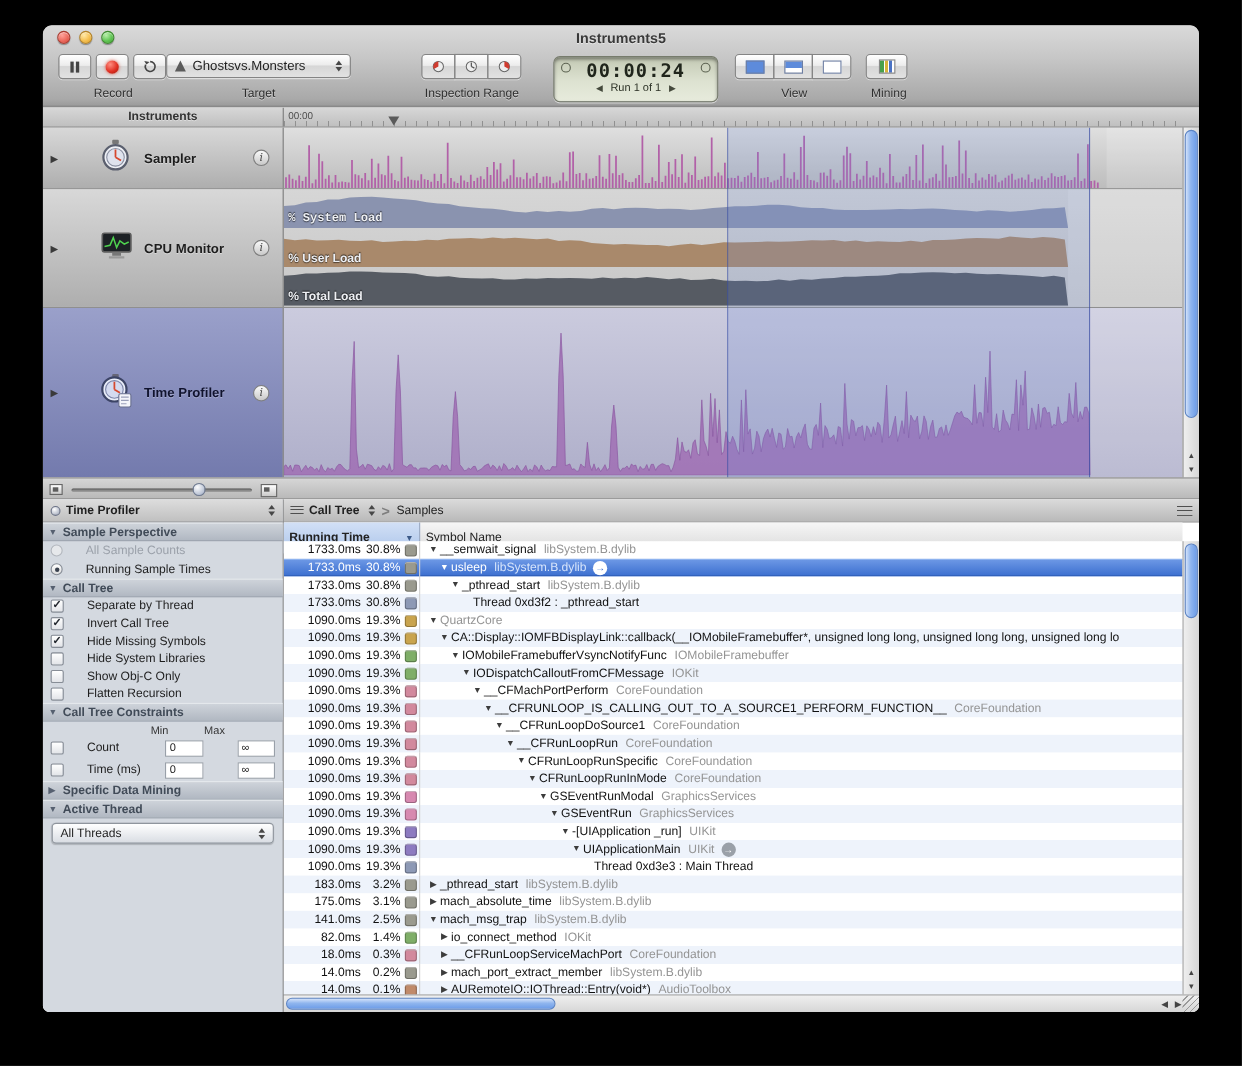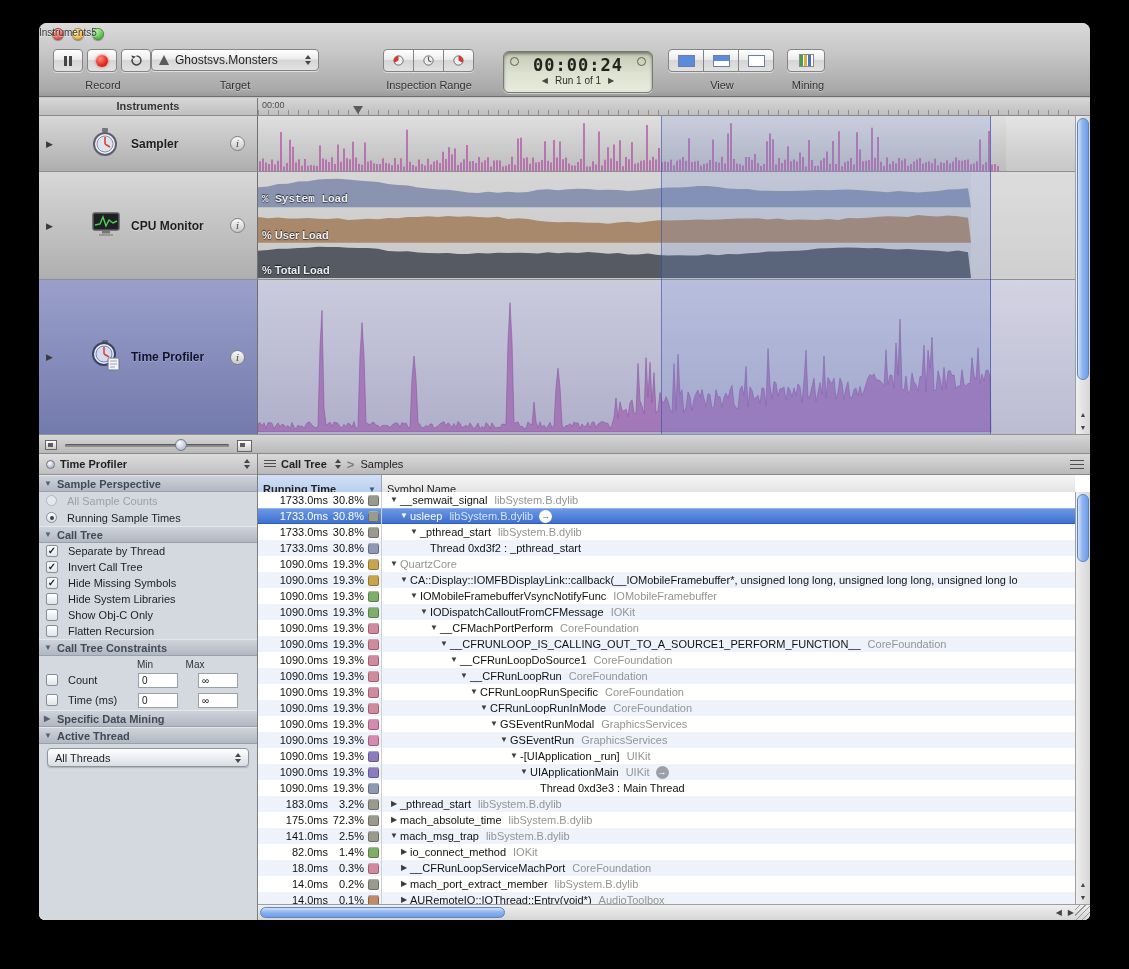--- a/index.html
+++ b/index.html
@@ -12,22 +12,22 @@
   
   .chrome{position:absolute;left:0;top:0;right:0;height:74px;
           background:linear-gradient(#dadada,#c7c7c7 40%,#a9a9a9 92%,#9b9b9b);
           border-bottom:1px solid #6e6e6e}
   .titlebar{position:absolute;left:0;top:0;right:0;height:22px}
   .tl{position:absolute;top:5px;width:12px;height:12px;border-radius:50%;
       box-shadow:inset 0 1px 1px rgba(255,255,255,.55),0 1px 1px rgba(0,0,0,.35)}
   .tl.red{left:13px;background:radial-gradient(circle at 35% 30%,#ffa29a,#ec6a5e 55%,#cf4437);border:1px solid #a93c31}
   .tl.yel{left:33px;background:radial-gradient(circle at 35% 30%,#ffe9a8,#f5bf4f 55%,#d99e2b);border:1px solid #b2832a}
   .tl.grn{left:53px;background:radial-gradient(circle at 35% 30%,#b9efab,#61c554 55%,#45a135);border:1px solid #3e8a2f}
-  .wtitle{position:absolute;left:0;right:0;top:4px;text-align:left;font-size:10px;color:#393939;
-          text-shadow:0 1px 0 rgba(255,255,255,.5);font-weight:normal}
+  .wtitle{position:absolute;left:0;right:0;top:4px;text-align:center;font-size:13px;color:#393939;
+          text-shadow:0 1px 0 rgba(255,255,255,.5);font-weight:bold}
 
   .tgroup{position:absolute;top:26px;height:46px}
   .btnrow{display:flex;align-items:center}
   .caption{position:absolute;left:0;right:0;top:30px;text-align:center;font-size:11px;color:#2f2f2f;
            text-shadow:0 1px 0 rgba(255,255,255,.45)}
   .btn{height:23px;background:linear-gradient(#ffffff,#ececec 45%,#d6d6d6 50%,#e2e2e2);
        border:1px solid #848484;border-radius:4px;display:flex;align-items:center;justify-content:center;
        box-shadow:0 1px 0 rgba(255,255,255,.55)}
   .btn.seg{border-radius:0;margin-left:-1px}
   .btn.seg.first{border-radius:4px 0 0 4px;margin-left:0}
@@ -138,21 +138,21 @@
   
   .bottom{position:absolute;left:0;top:431px;right:0;bottom:0;background:#fff}
   .sidebar{position:absolute;left:0;top:0;bottom:0;width:219px;background:#d4d9e0;border-right:1px solid #7c7c7c}
   .inst-popup{height:21px;background:linear-gradient(#dddddd,#c0c0c0);border-bottom:1px solid #929292;
               display:flex;align-items:center;padding:0 7px;font-size:11px;font-weight:bold;color:#1f1f1f;gap:5px}
   .mini-dot{width:9px;height:9px;border-radius:50%;background:radial-gradient(circle at 35% 30%,#fff,#9aa2b5);border:1px solid #6d7488}
   .sec-h{height:17px;background:linear-gradient(#ced3da,#b1b8c2);border-top:1px solid #e4e8ec;
          border-bottom:1px solid #99a1ac;display:flex;align-items:center;gap:4px;padding:0 5px;
          font-size:11px;font-weight:bold;color:#414b58}
   .sec-h .tri2{font-size:8px;color:#566070;width:9px}
-  .opt{display:flex;align-items:center;height:16px;padding:0 7px;font-size:11px;color:#1e1e1e;gap:10px}
+  .opt{display:flex;align-items:center;height:16px;padding:0 7px;font-size:11px;color:#1e1e1e;gap:21px}
   .opt.radio{height:17px}
   .opt.disabled .lbl{color:#9ba1aa}
   .rad{width:11px;height:11px;border-radius:50%;background:linear-gradient(#fff,#dcdcdc);
        border:1px solid #878d96;position:relative;flex:0 0 11px}
   .opt.disabled .rad{border-color:#b2b6bd;background:#e6e8eb}
   .rad.on::after{content:"";position:absolute;left:2.5px;top:2.5px;width:4px;height:4px;border-radius:50%;background:#39414e}
   .cb{width:12px;height:12px;border:1px solid #878d96;background:linear-gradient(#fff,#e2e4e8);
       border-radius:2px;font-size:10px;line-height:10px;text-align:center;color:#23272e;font-weight:bold;flex:0 0 12px}
   .minmax{display:flex;padding-left:86px;font-size:10px;color:#333;height:14px;align-items:flex-end;gap:10px}
   .minmax span{width:40px;text-align:center}
@@ -760,21 +760,21 @@
             </div>
             <div class="cell-sym" style="padding-left: 6px;">
               <span class="tri">▶</span>
               <span class="sym">_pthread_start</span>
               <span class="lib">libSystem.B.dylib</span>
             </div>
           </div>
           <div class="tree-row">
             <div class="cell-time">
               <span class="t">175.0ms</span>
-              <span class="p">72.3%</span>
+              <span class="p">3.1%</span>
               <span class="badge" style="background: rgb(154, 154, 142);"></span>
             </div>
             <div class="cell-sym" style="padding-left: 6px;">
               <span class="tri">▶</span>
               <span class="sym">mach_absolute_time</span>
               <span class="lib">libSystem.B.dylib</span>
             </div>
           </div>
           <div class="tree-row alt">
             <div class="cell-time">

